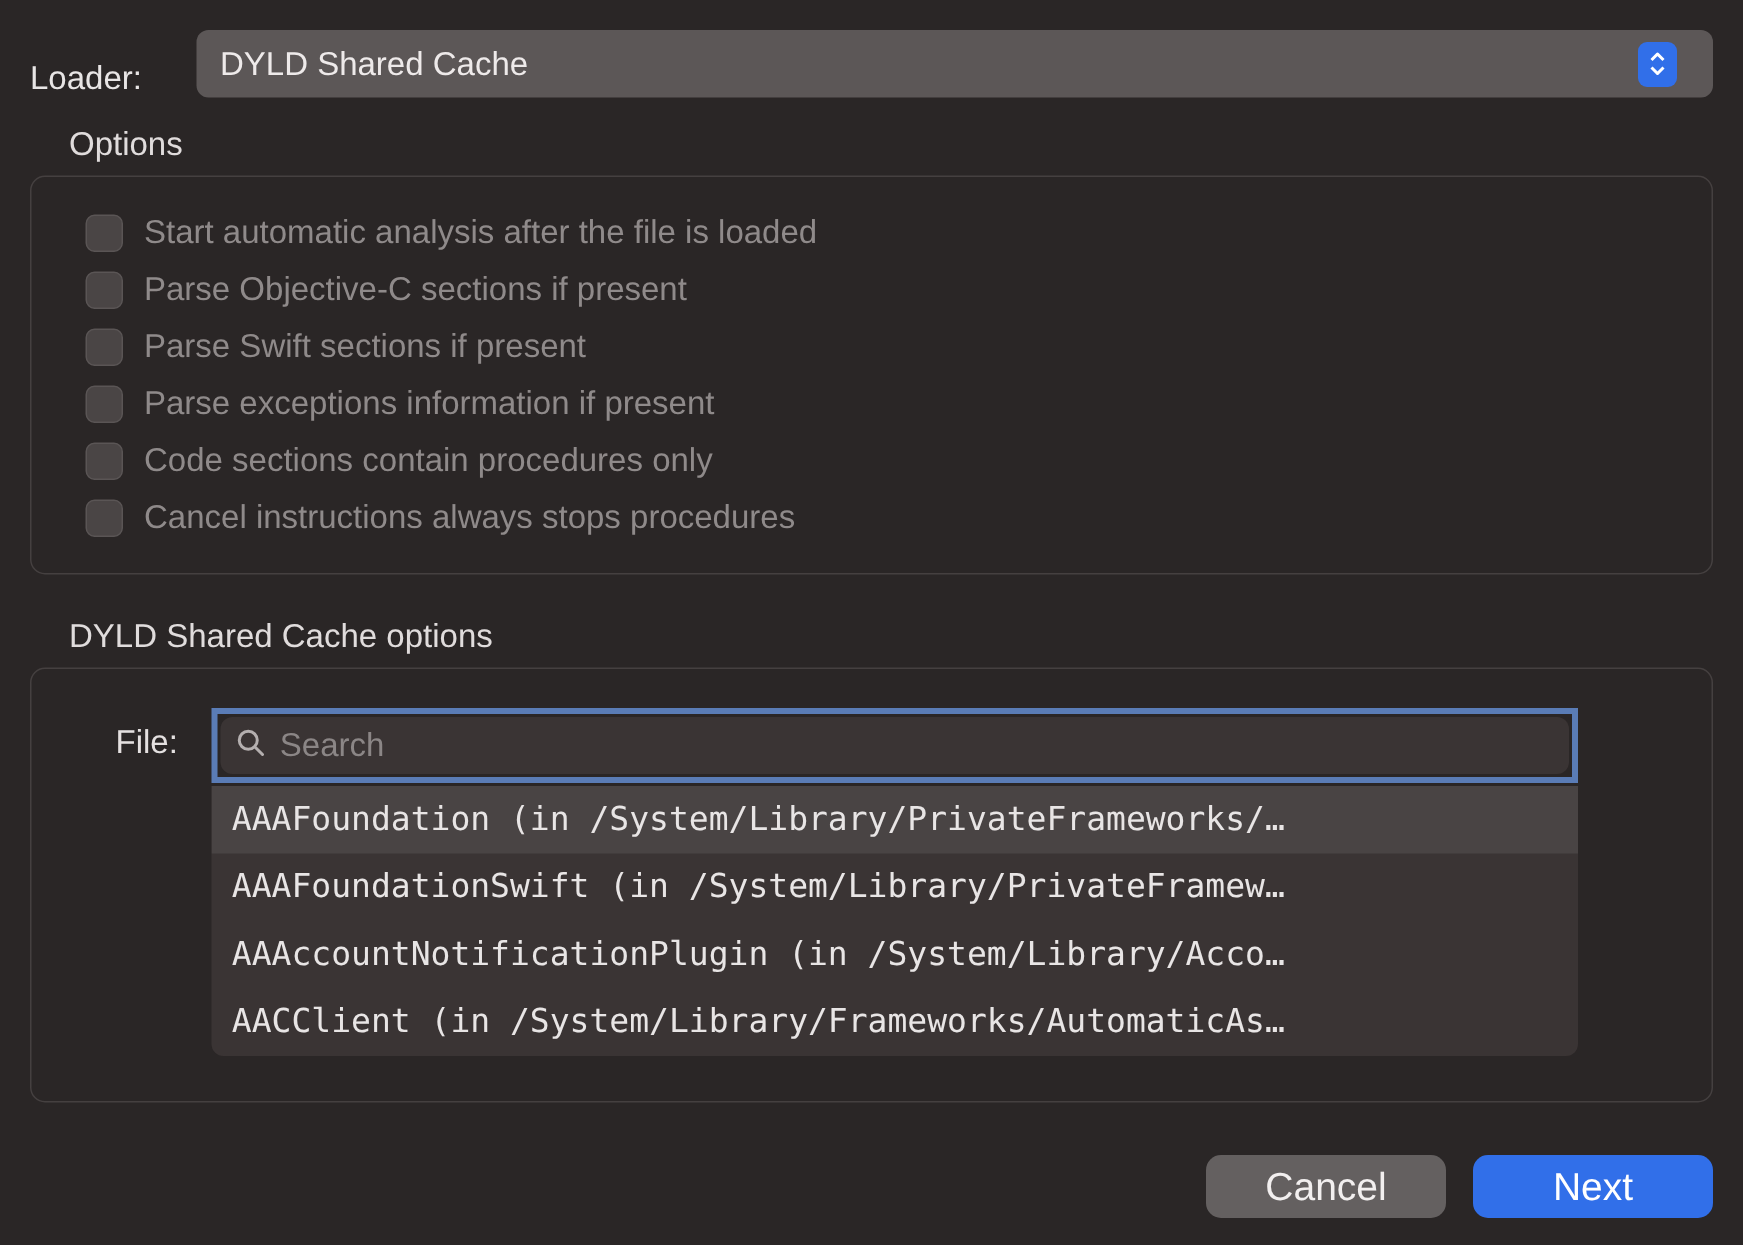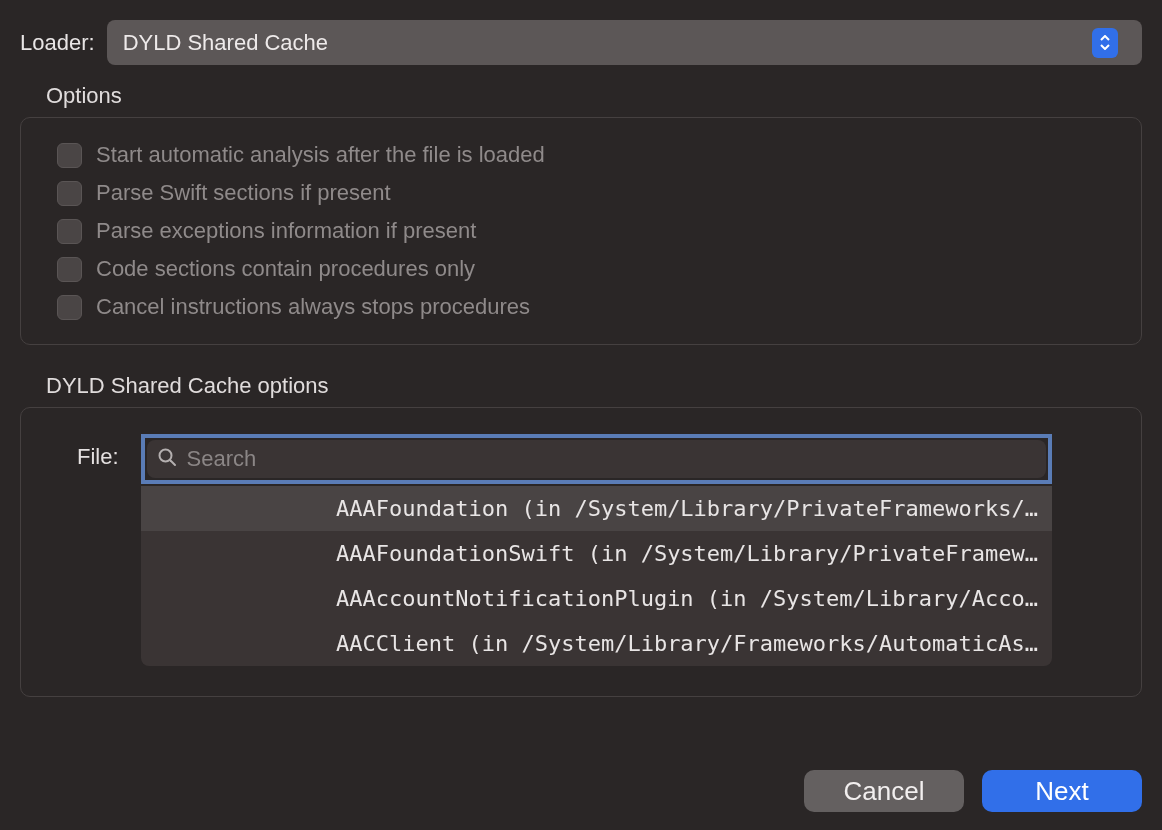--- a/index.html
+++ b/index.html
@@ -7,22 +7,22 @@
     width: 1162px;
     height: 830px;
     background: #2a2626;
     font-family: -apple-system, BlinkMacSystemFont, "Segoe UI", Helvetica, Arial, sans-serif;
     color: #e8e5e5;
     overflow: hidden;
     padding: 20px;
   }
   .loader-row {
     display: flex;
-    align-items: center;
-    gap: 12px;
+    align-items: flex-end;
+    gap: 36px;
     margin-bottom: 18px;
   }
   .loader-label {
     font-size: 22px;
     color: #e8e5e5;
   }
   .loader-select {
     flex: 1;
     height: 45px;
     background: #5c5757;
@@ -121,21 +121,20 @@
     outline: none;
     font-size: 22px;
     color: #e8e5e5;
   }
   .search-input::placeholder { color: #8b8686; }
   .file-list {
     background: #3a3434;
     border-radius: 0 0 8px 8px;
     margin-top: 2px;
     overflow: hidden;
-    text-align: right;
   }
   .file-item {
     padding: 10px 14px;
     font-size: 22px;
     font-family: ui-monospace, Menlo, Monaco, Consolas, monospace;
     color: #e8e5e5;
     white-space: nowrap;
     overflow: hidden;
     text-overflow: clip;
     cursor: pointer;
@@ -191,20 +190,24 @@
         </svg>
     </span>
   </div>
 </div>
 
 <div class="group-header">Options</div>
 <div class="group-box">
   <div class="checkbox-row">
     <div class="checkbox"></div>
     <span class="checkbox-label">Start automatic analysis after the file is loaded</span>
+  </div>
+  <div class="checkbox-row">
+    <div class="checkbox"></div>
+    <span class="checkbox-label">Parse Objective-C sections if present</span>
   </div>
   <div class="checkbox-row">
     <div class="checkbox"></div>
     <span class="checkbox-label">Parse Swift sections if present</span>
   </div>
   <div class="checkbox-row">
     <div class="checkbox"></div>
     <span class="checkbox-label">Parse exceptions information if present</span>
   </div>
   <div class="checkbox-row">

